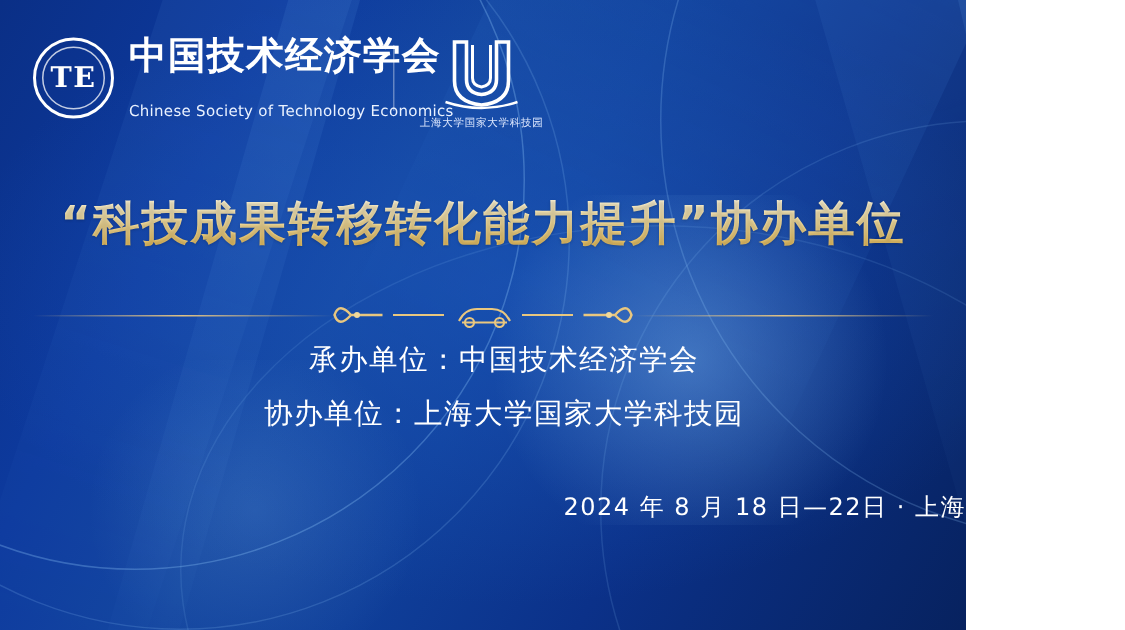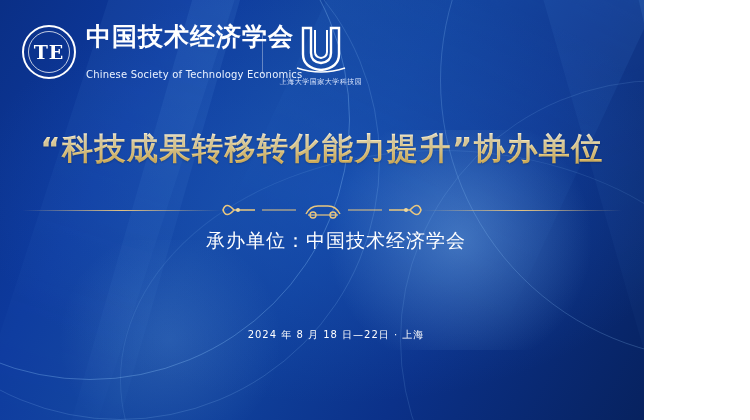--- a/index.html
+++ b/index.html
@@ -130,22 +130,22 @@
   }
   .org-line {
     color: #ffffff; font-size: 19px; letter-spacing: 1px;
     line-height: 1.9;
     font-weight: 500;
   }
 
   
   .date-line {
     position: absolute; left: 0; right: 0; top: 328px;
-    text-align: center;
-    color: #ffffff; font-size: 10px; letter-spacing: 1px; padding-left: 28px;
+    text-align: right;
+    color: #ffffff; font-size: 16px; letter-spacing: 1px; padding-left: 28px;
   }
 </style>
 </head>
 <body>
 
 <div id="banner">
 
   <div class="ribbon r1"></div>
   <div class="ribbon r2"></div>
   <div class="ribbon r3"></div>
@@ -205,17 +205,18 @@
       <svg width="34" height="26" viewBox="0 0 34 26" aria-hidden="true">
         <path d="M1 13 L22 13 M22 13 Q30 4 33 13 Q30 22 22 13" fill="none" stroke="#e9c77f" stroke-width="1.6"></path>
         <circle cx="18" cy="13" r="2" fill="#f0d89b"></circle>
       </svg>
     </div>
     <div class="orn-line"></div>
   </div>
 
   <div class="orgs">
     <div class="org-line">承办单位：中国技术经济学会</div>
+    <div class="org-line">协办单位：上海大学国家大学科技园</div>
   </div>
 
   <div class="date-line">2024 年 8 月 18 日—22日 · 上海</div>
 
 </div>
 
 </body></html>

